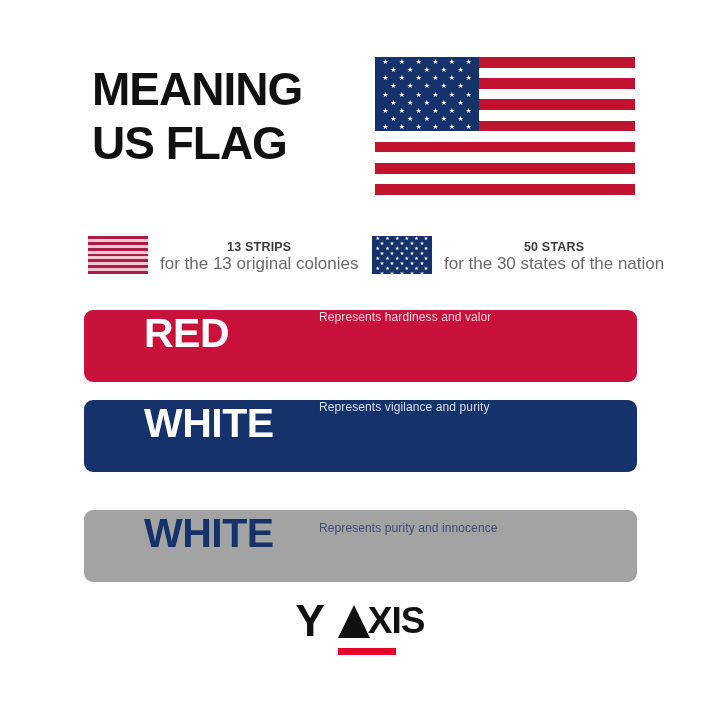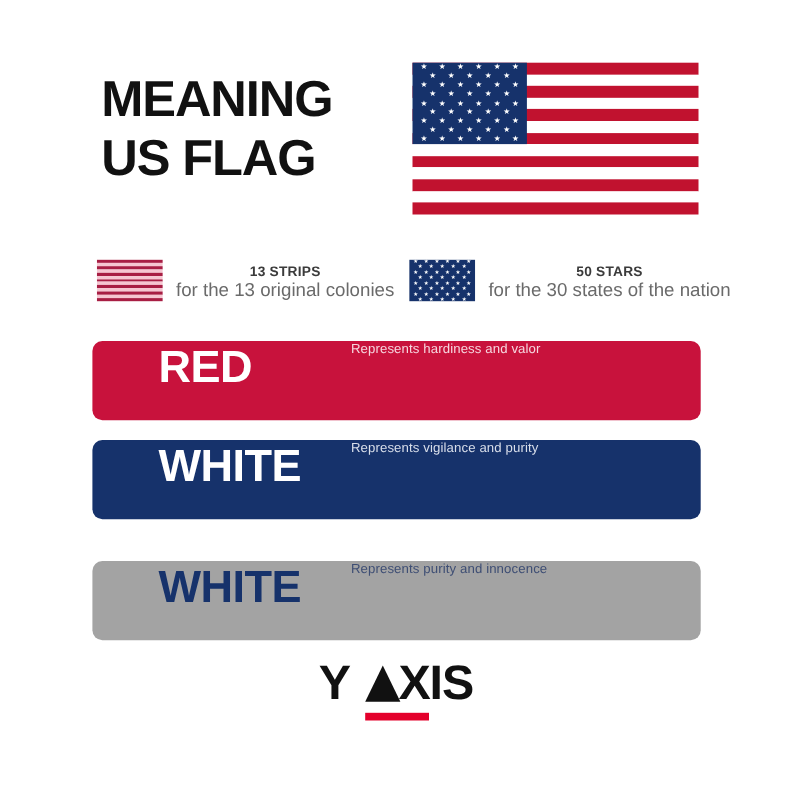--- a/index.html
+++ b/index.html
@@ -171,21 +171,21 @@
   .bar-red .bar-label,
   .bar-blue .bar-label { color: #ffffff; }
   .bar-white .bar-label { color: #16326B; }
 
   .bar-desc {
     font-size: 12px;
     letter-spacing: 0.1px;
   }
   .bar-red .bar-desc  { color: #F6D5DE; }
   .bar-blue .bar-desc { color: #D8DEEA; }
-  .bar-white .bar-desc { color: #3E4E74; }
+  .bar-white .bar-desc { color: #3E4E74; margin-top: 11px; }
 
   
   .logo {
     position: absolute;
     left: 0;
     top: 598px;
     width: 720px;
     display: flex;
     justify-content: center;
     align-items: flex-start;
@@ -211,21 +211,21 @@
   .logo-chev {
     width: 0;
     height: 0;
     border-left: 16px solid transparent;
     border-right: 16px solid transparent;
     border-bottom: 33px solid #111111;
     margin-right: -2px;
   }
   .logo-xis {
     font-weight: bold;
-    font-size: 44px;
+    font-size: 37px;
     color: #111111;
     letter-spacing: -1px;
     line-height: 46px;
   }
   .logo-underline {
     position: absolute;
     left: 0;
     bottom: -11px;
     width: 58px;
     height: 7px;

